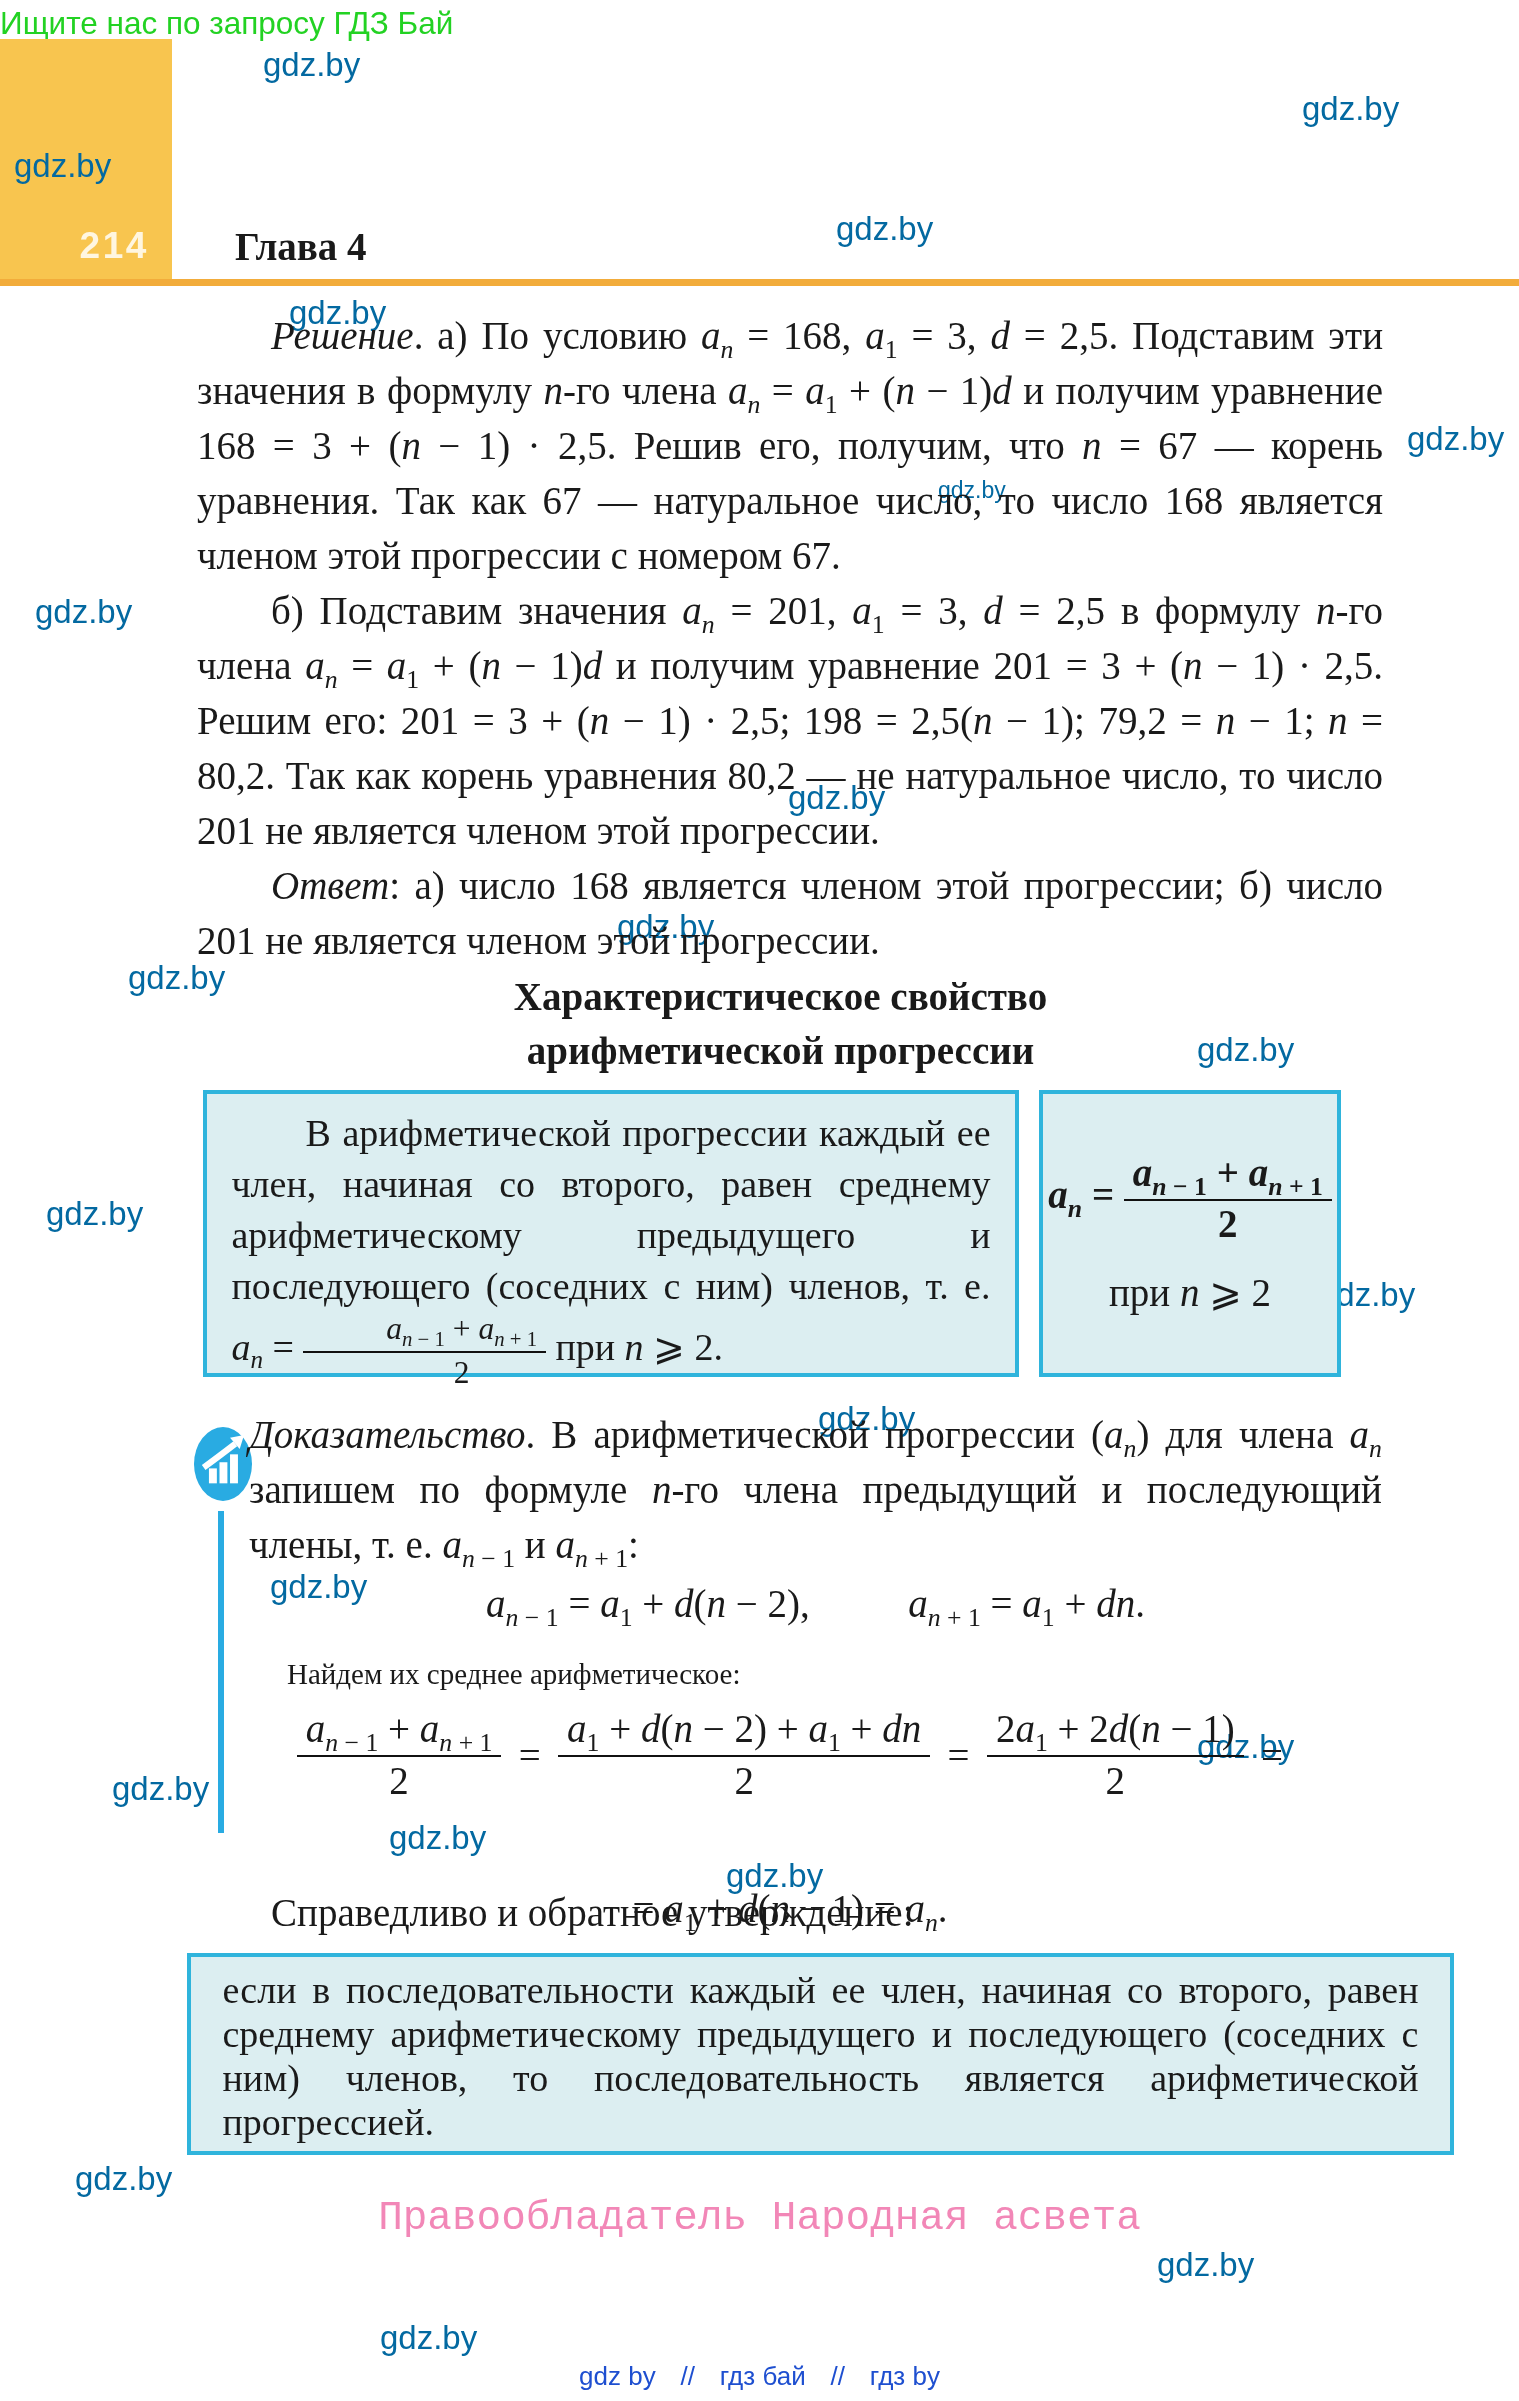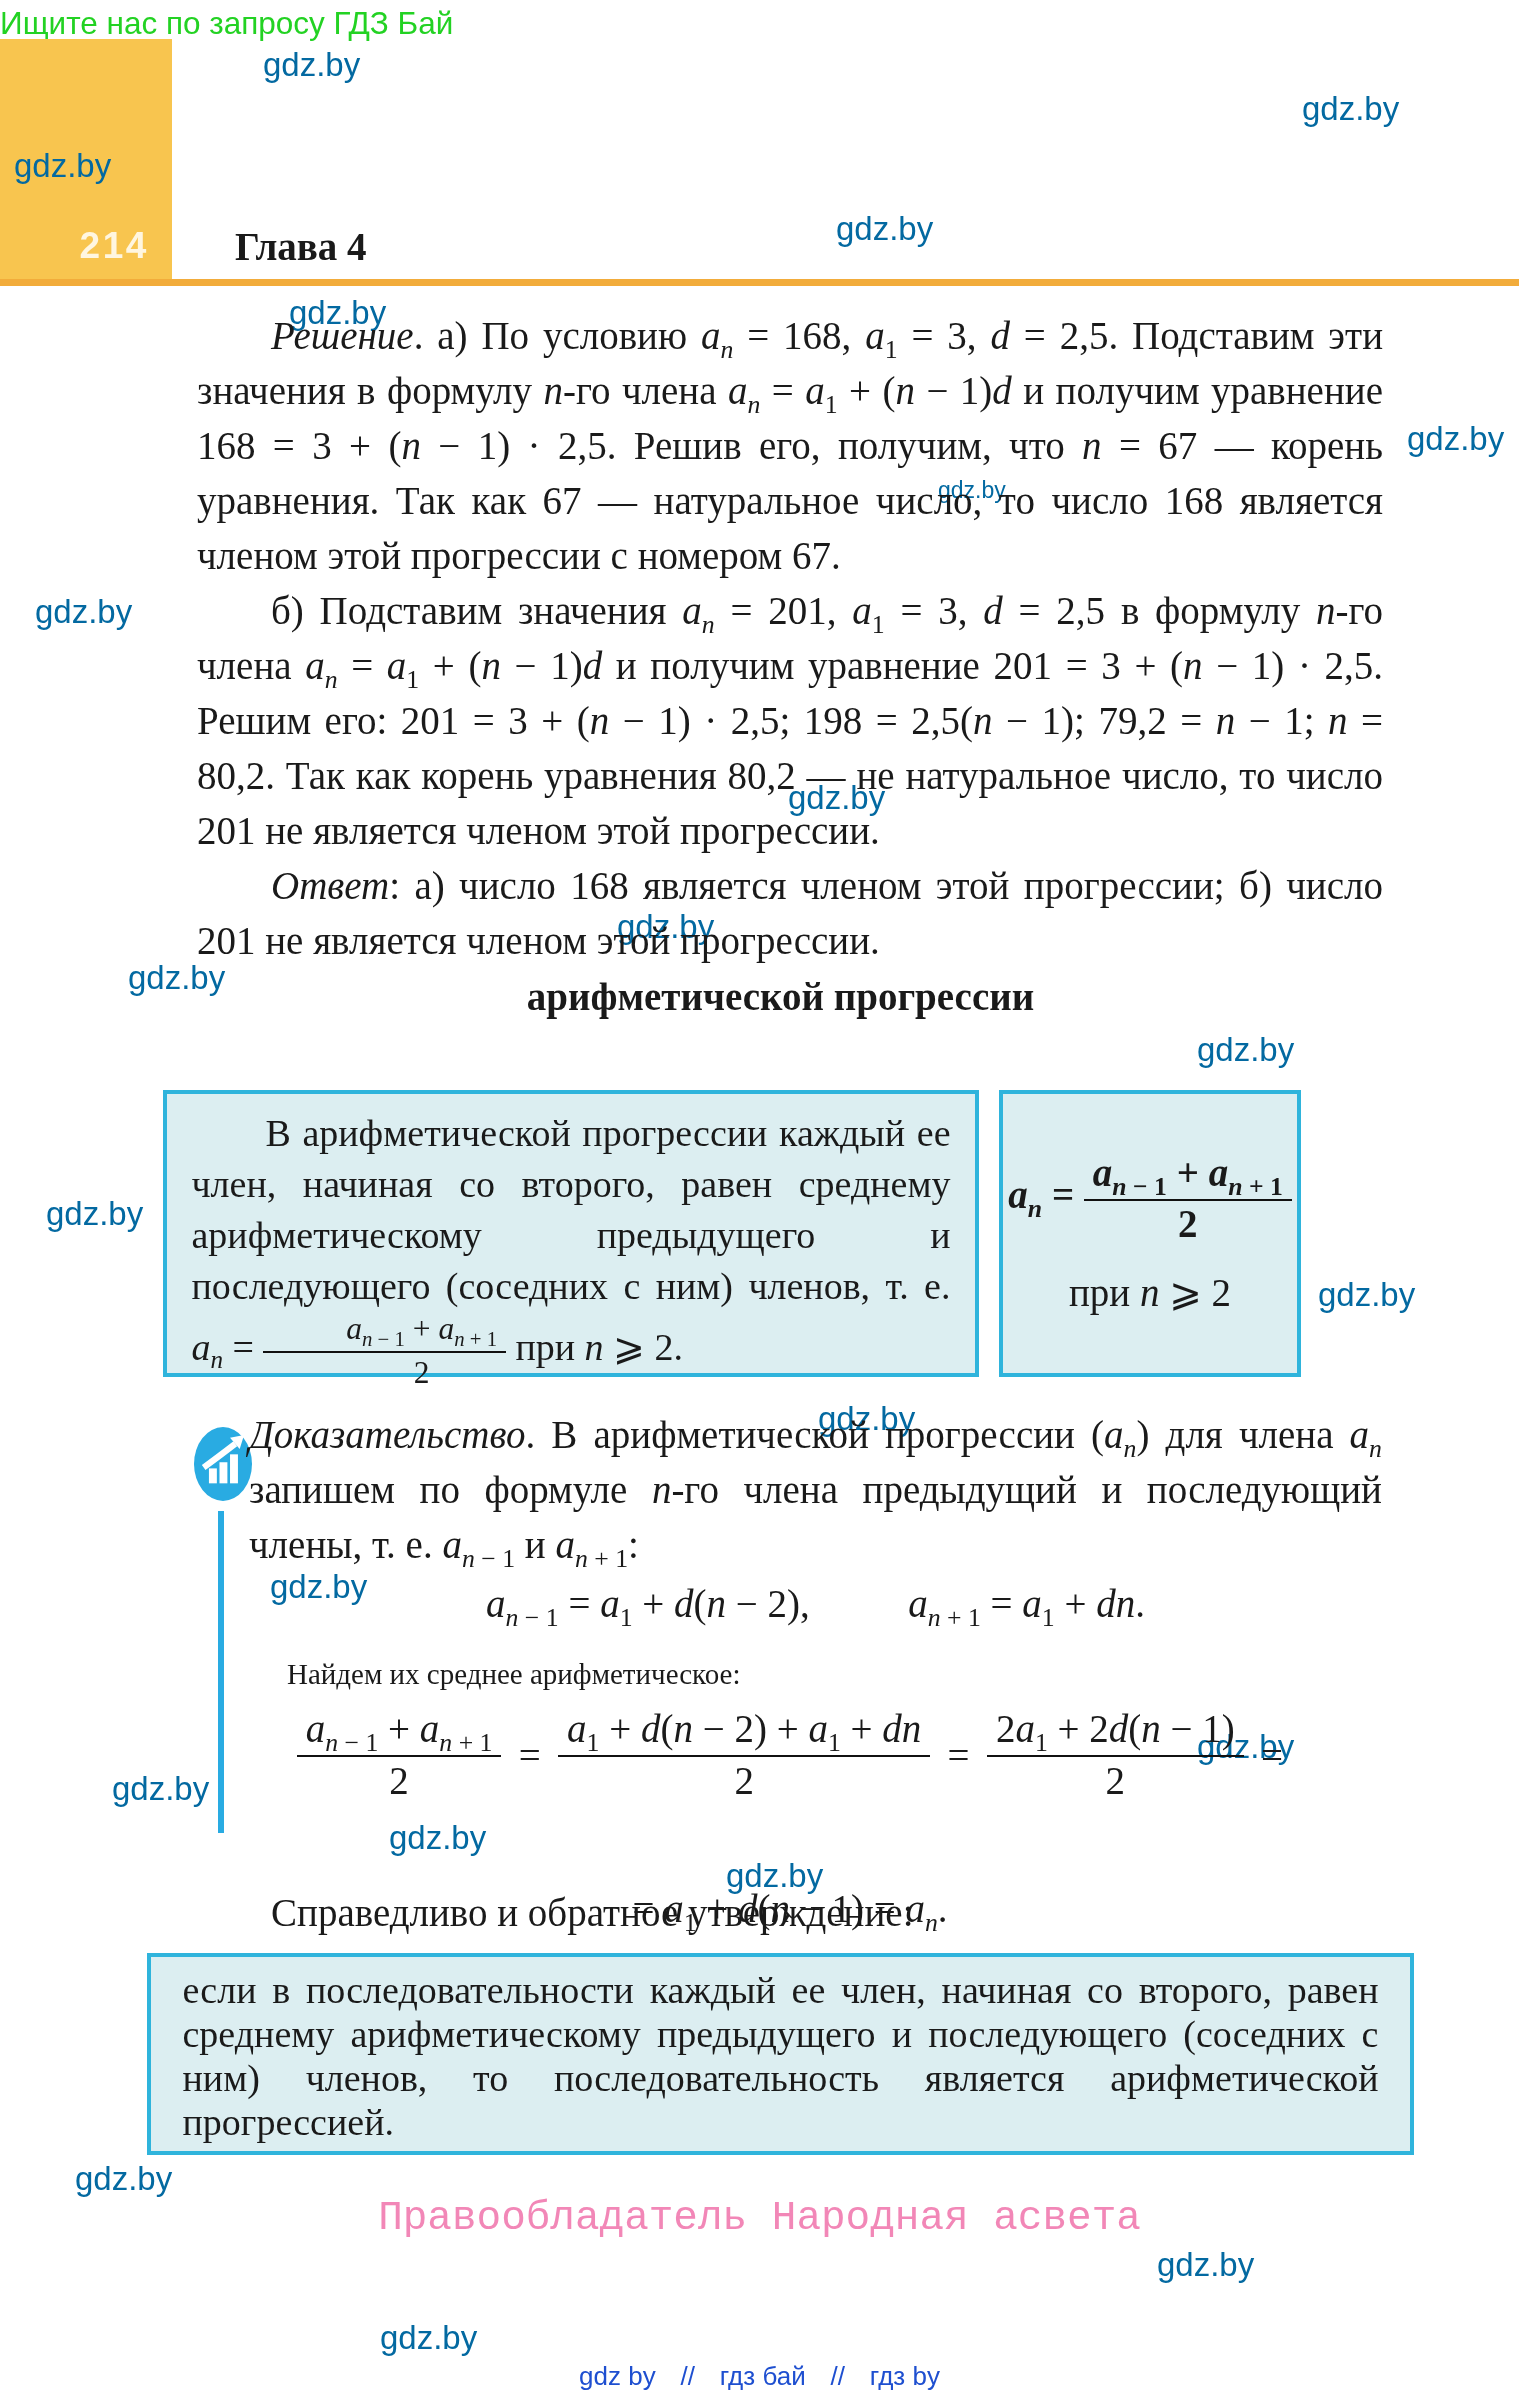--- a/index.html
+++ b/index.html
@@ -22,21 +22,21 @@
 
   .wm{position:absolute;font-family:"Liberation Sans",sans-serif;color:#0369a1;white-space:nowrap;}
 
   .body-text{position:absolute;left:197px;top:308px;width:1186px;
              font-size:39px;line-height:55px;text-align:justify;}
   .body-text p{margin:0;text-indent:74px;}
 
   .prop-heading{position:absolute;left:147px;top:970px;width:1267px;text-align:center;
                 font-weight:bold;font-size:39px;line-height:54px;}
 
-  .teal-box{background:var(--teal-fill);border:4.4px solid var(--teal-border);box-sizing:border-box;}
+  .teal-box{background:var(--teal-fill);border:4.4px solid var(--teal-border);box-sizing:border-box;margin-left:40px;}
   .box1{position:absolute;left:163px;top:1090px;width:816px;height:287px;
         padding:14px 24.5px 8.8px 24.5px;font-size:38px;line-height:51px;text-align:justify;}
   .box1 .inner{text-indent:74px;}
   .box2{position:absolute;left:999px;top:1090px;width:302px;height:287px;
         display:flex;flex-direction:column;justify-content:center;align-items:center;
         gap:24px;font-size:39px;font-weight:bold;}
   .box2 .cond{font-weight:normal;font-size:39px;}
 
   .frac{display:inline-block;vertical-align:middle;text-align:center;line-height:1.1;}
   .frac .num{display:block;border-bottom:2.6px solid #111;padding:0 8.8px 4.4px 8.8px;}
@@ -110,20 +110,21 @@
       <div class="wm" style="left: 380px; top: 2319px; font-size: 33px;">gdz.by</div>
     </div>
 
   <div class="body-text">
     <p><i>Решение</i>. а) По условию <i>a</i><sub><i>n</i></sub> = 168, <i>a</i><sub>1</sub> = 3, <i>d</i> = 2,5. Подставим эти значения в формулу <i>n</i>-го члена <i>a</i><sub><i>n</i></sub> = <i>a</i><sub>1</sub> + (<i>n</i> − 1)<i>d</i> и получим уравнение 168 = 3 + (<i>n</i> − 1) · 2,5. Решив его, получим, что <i>n</i> = 67 — корень уравнения. Так как 67 — натуральное число, то число 168 является членом этой прогрессии с номером 67.</p>
     <p>б) Подставим значения <i>a</i><sub><i>n</i></sub> = 201, <i>a</i><sub>1</sub> = 3, <i>d</i> = 2,5 в формулу <i>n</i>-го члена <i>a</i><sub><i>n</i></sub> = <i>a</i><sub>1</sub> + (<i>n</i> − 1)<i>d</i> и получим уравнение 201 = 3 + (<i>n</i> − 1) · 2,5. Решим его: 201 = 3 + (<i>n</i> − 1) · 2,5; 198 = 2,5(<i>n</i> − 1); 79,2 = <i>n</i> − 1; <i>n</i> = 80,2. Так как корень уравнения 80,2 — не натуральное число, то число 201 не является членом этой прогрессии.</p>
     <p><i>Ответ</i>: а) число 168 является членом этой прогрессии; б) число 201 не является членом этой прогрессии.</p>
   </div>
 
   <div class="prop-heading">
+    <div>Характеристическое свойство</div>
     <div>арифметической прогрессии</div>
   </div>
 
   <div class="teal-box box1">
     <div class="inner">В арифметической прогрессии каждый ее член, начиная со второго, равен среднему арифметическому предыдущего и последующего (соседних с ним) членов, т. е. <i>a</i><sub><i>n</i></sub> = <span class="frac frac-sm"><span class="num"><i>a</i><sub><i>n</i> − 1</sub> + <i>a</i><sub><i>n</i> + 1</sub></span><span class="den">2</span></span> при <i>n</i> <span class="geq">⩾</span> 2.</div>
   </div>
 
   <div class="teal-box box2">
     <div><i>a</i><sub><i>n</i></sub> = <span class="frac"><span class="num"><i>a</i><sub><i>n</i> − 1</sub> + <i>a</i><sub><i>n</i> + 1</sub></span><span class="den">2</span></span></div>
     <div class="cond">при <i>n</i> <span class="geq">⩾</span> 2</div>

